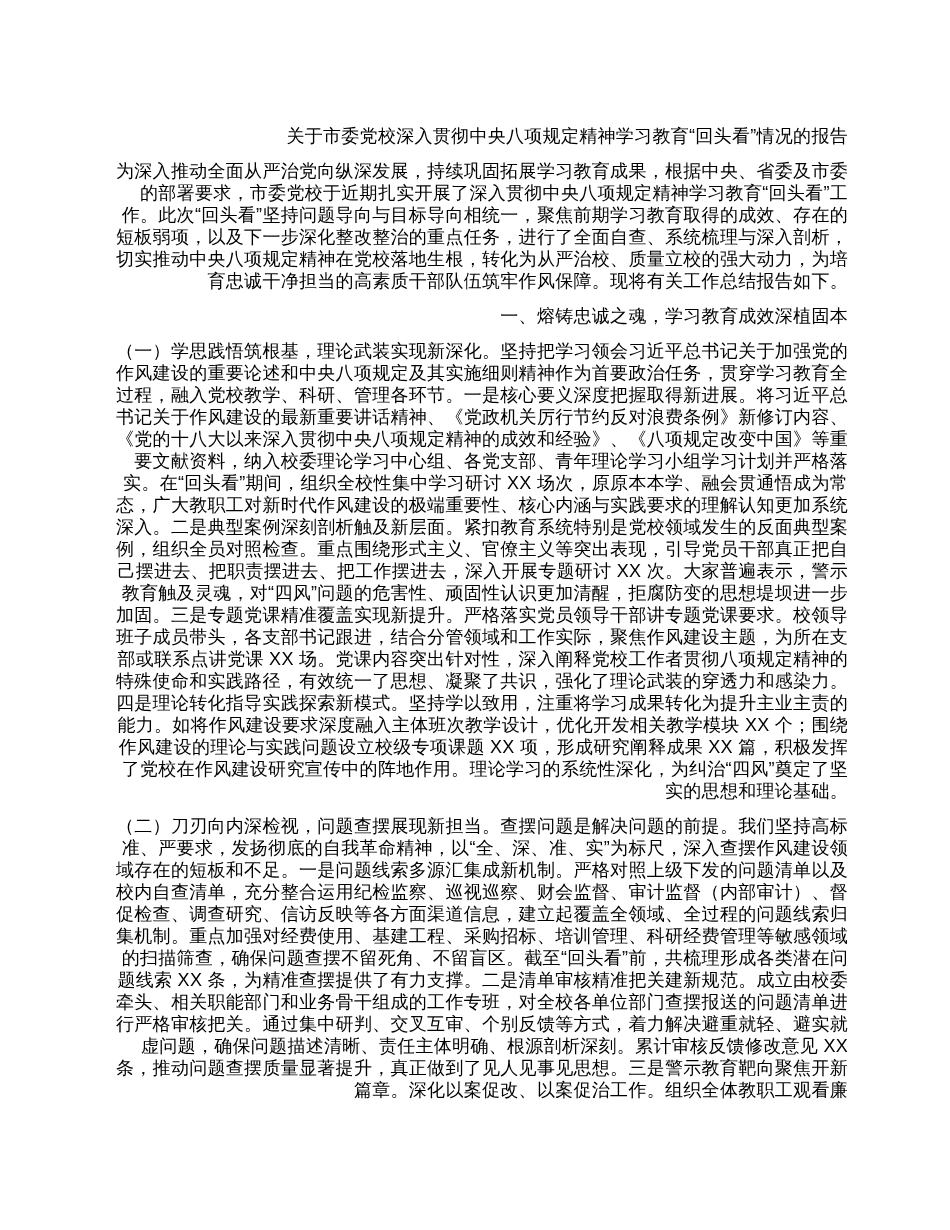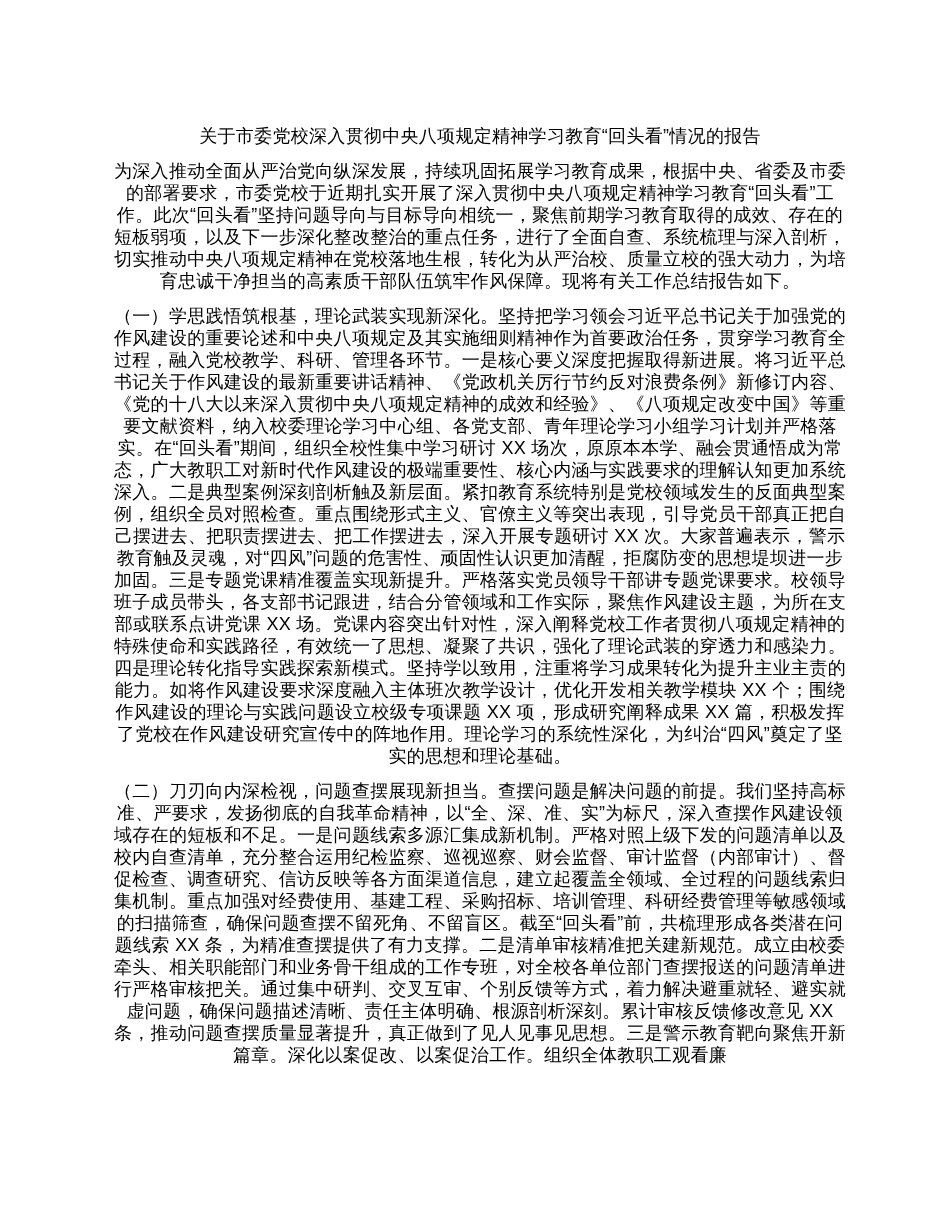--- a/index.html
+++ b/index.html
@@ -15,21 +15,21 @@
   }
   .doc {
     position: absolute;
     left: 112px;
     top: 125px;
     width: 736px;
     font-family: "Liberation Sans", sans-serif;
     font-size: 18px;
     line-height: 22px;
     color: #000000;
-    text-align: center;
+    text-align: right;
     letter-spacing: 0.3px;
   }
   .doc .doc-title {
     font-size: 18px;
     font-weight: normal;
     margin: 0 0 13px 0;
   }
   .doc .para,
   .doc .section-heading {
     margin: 8px 0 13px 0;
@@ -37,16 +37,17 @@
     word-break: break-all;
   }
 </style>
 </head>
 <body>
 
 <div class="doc">
   <h1 class="doc-title">关于市委党校深入贯彻中央八项规定精神学习教育“回头看”情况的报告</h1>
   <div id="blocks">
       <p class="para">为深入推动全面从严治党向纵深发展，持续巩固拓展学习教育成果，根据中央、省委及市委的部署要求，市委党校于近期扎实开展了深入贯彻中央八项规定精神学习教育“回头看”工作。此次“回头看”坚持问题导向与目标导向相统一，聚焦前期学习教育取得的成效、存在的短板弱项，以及下一步深化整改整治的重点任务，进行了全面自查、系统梳理与深入剖析，切实推动中央八项规定精神在党校落地生根，转化为从严治校、质量立校的强大动力，为培育忠诚干净担当的高素质干部队伍筑牢作风保障。现将有关工作总结报告如下。</p>
+      <p class="section-heading">一、熔铸忠诚之魂，学习教育成效深植固本</p>
       <p class="para">（一）学思践悟筑根基，理论武装实现新深化。坚持把学习领会习近平总书记关于加强党的作风建设的重要论述和中央八项规定及其实施细则精神作为首要政治任务，贯穿学习教育全过程，融入党校教学、科研、管理各环节。一是核心要义深度把握取得新进展。将习近平总书记关于作风建设的最新重要讲话精神、《党政机关厉行节约反对浪费条例》新修订内容、《党的十八大以来深入贯彻中央八项规定精神的成效和经验》、《八项规定改变中国》等重要文献资料，纳入校委理论学习中心组、各党支部、青年理论学习小组学习计划并严格落实。在“回头看”期间，组织全校性集中学习研讨 XX 场次，原原本本学、融会贯通悟成为常态，广大教职工对新时代作风建设的极端重要性、核心内涵与实践要求的理解认知更加系统深入。二是典型案例深刻剖析触及新层面。紧扣教育系统特别是党校领域发生的反面典型案例，组织全员对照检查。重点围绕形式主义、官僚主义等突出表现，引导党员干部真正把自己摆进去、把职责摆进去、把工作摆进去，深入开展专题研讨 XX 次。大家普遍表示，警示教育触及灵魂，对“四风”问题的危害性、顽固性认识更加清醒，拒腐防变的思想堤坝进一步加固。三是专题党课精准覆盖实现新提升。严格落实党员领导干部讲专题党课要求。校领导班子成员带头，各支部书记跟进，结合分管领域和工作实际，聚焦作风建设主题，为所在支部或联系点讲党课 XX 场。党课内容突出针对性，深入阐释党校工作者贯彻八项规定精神的特殊使命和实践路径，有效统一了思想、凝聚了共识，强化了理论武装的穿透力和感染力。四是理论转化指导实践探索新模式。坚持学以致用，注重将学习成果转化为提升主业主责的能力。如将作风建设要求深度融入主体班次教学设计，优化开发相关教学模块 XX 个；围绕作风建设的理论与实践问题设立校级专项课题 XX 项，形成研究阐释成果 XX 篇，积极发挥了党校在作风建设研究宣传中的阵地作用。理论学习的系统性深化，为纠治“四风”奠定了坚实的思想和理论基础。</p>
       <p class="para">（二）刀刃向内深检视，问题查摆展现新担当。查摆问题是解决问题的前提。我们坚持高标准、严要求，发扬彻底的自我革命精神，以“全、深、准、实”为标尺，深入查摆作风建设领域存在的短板和不足。一是问题线索多源汇集成新机制。严格对照上级下发的问题清单以及校内自查清单，充分整合运用纪检监察、巡视巡察、财会监督、审计监督（内部审计）、督促检查、调查研究、信访反映等各方面渠道信息，建立起覆盖全领域、全过程的问题线索归集机制。重点加强对经费使用、基建工程、采购招标、培训管理、科研经费管理等敏感领域的扫描筛查，确保问题查摆不留死角、不留盲区。截至“回头看”前，共梳理形成各类潜在问题线索 XX 条，为精准查摆提供了有力支撑。二是清单审核精准把关建新规范。成立由校委牵头、相关职能部门和业务骨干组成的工作专班，对全校各单位部门查摆报送的问题清单进行严格审核把关。通过集中研判、交叉互审、个别反馈等方式，着力解决避重就轻、避实就虚问题，确保问题描述清晰、责任主体明确、根源剖析深刻。累计审核反馈修改意见 XX 条，推动问题查摆质量显著提升，真正做到了见人见事见思想。三是警示教育靶向聚焦开新篇章。深化以案促改、以案促治工作。组织全体教职工观看廉</p>
     </div>
 </div>
 
 </body></html>

